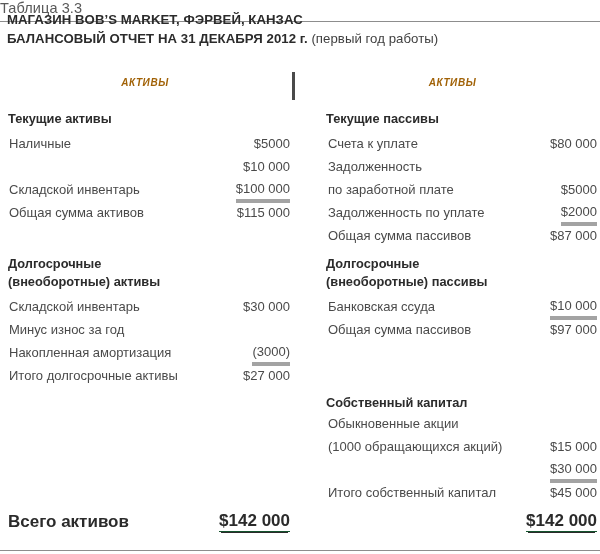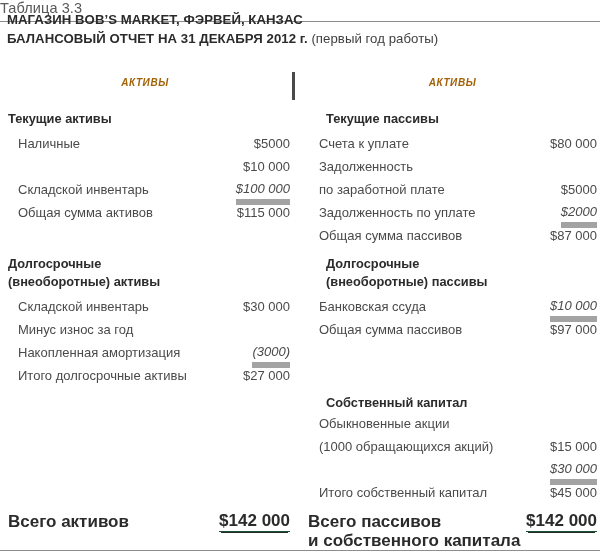--- a/index.html
+++ b/index.html
@@ -92,50 +92,49 @@
   .row {
     position: absolute;
     width: 100%;
     height: 22px;
     font-size: 13px;
     color: #4a4a4a;
     white-space: nowrap;
   }
   .row .label {
     position: absolute;
-    left: 18px;
+    left: 9px;
     top: 0;
     line-height: 22px;
   }
-  .column.right .row .label { left: 13px; }
+  .column.right .row .label { left: 22px; }
 
   .row.head .label {
     left: 8px;
     font-weight: bold;
     font-size: 12.8px;
     color: #2b2b2b;
   }
   .column.right .row.head .label { left: 20px; }
 
   .row .value {
     position: absolute;
     right: 2px;
     top: 0;
     line-height: 22px;
     text-align: center;
   }
   .column.left .row .value { right: 2px; }
   .column.right .row .value { right: 3px; }
 
   .row .value.ul {
-    border-bottom: 6px solid #a3a3a3;
+    border-bottom: 4px solid #a3a3a3;
     line-height: 20px;
     height: 20px;
     padding-bottom: 0px;
-    font-style: italic;
   }
 
   
   .total-row {
     position: absolute;
     top: 512px;
     height: 40px;
     font-size: 17px;
     font-weight: bold;
     color: #2b2b2b;
@@ -298,18 +297,17 @@
       <span class="value">$45 000</span>
     </div>
   </div>
 
   <div class="total-row left">
     <span class="tlabel">Всего активов</span>
     <span class="tvalue">$142 000</span>
   </div>
 
   <div class="total-row right">
-    <span class="tlabel"><span>Всего пассивов</span><br><span>и собственного капитала</span></span>
     <span class="tvalue">$142 000</span>
   </div>
 
   <div class="rule-bottom"></div>
 </div>
 
 </body></html>

